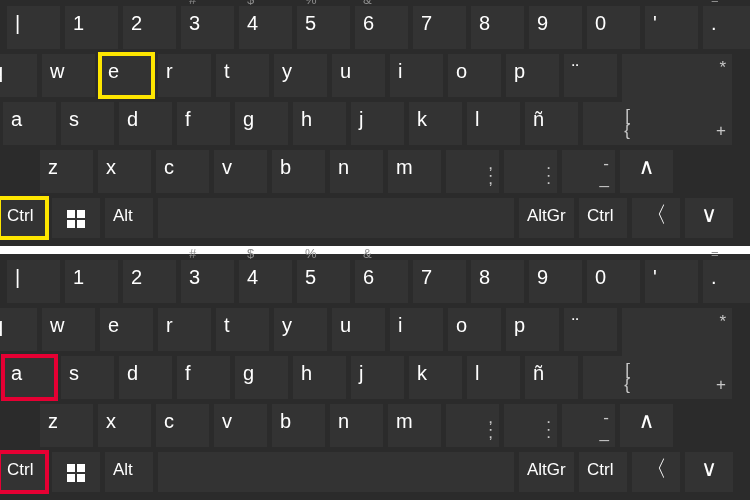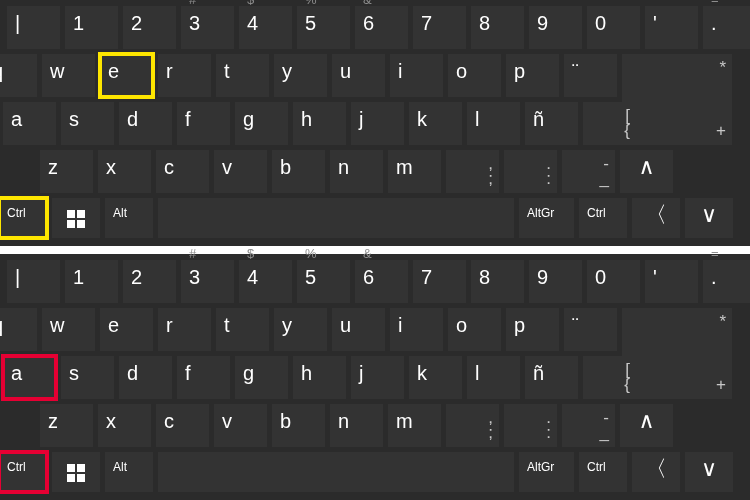--- a/index.html
+++ b/index.html
@@ -34,21 +34,21 @@
     user-select: none;
   }
   .key .sec {
     position: absolute;
     font-size: 13px;
     color: #8d8d8d;
   }
   .key .sec.tl { top: -14px; left: 8px; }
   .key .sec.tr { top: 4px; right: 6px; font-size: 17px; color: #c8c8c8; }
   .key .sec.br { bottom: 4px; right: 6px; font-size: 17px; color: #c8c8c8; }
-  .key.mod { font-size: 12px; padding-top: 8px; }
+  .key.mod { font-size: 17px; padding-top: 8px; }
   .hl-yellow { outline: 4px solid #FEE600; outline-offset: -2px; }
   .hl-red    { outline: 4px solid #E60033; outline-offset: -2px; }
   .winlogo {
     display: inline-block;
     width: 18px; height: 18px;
     position: relative;
     top: 4px;
   }
   .winlogo span {
     position: absolute;

